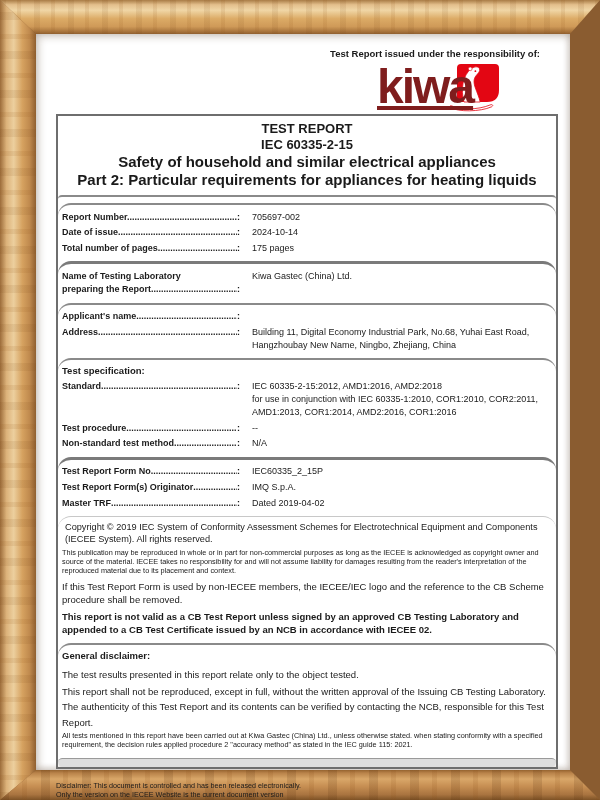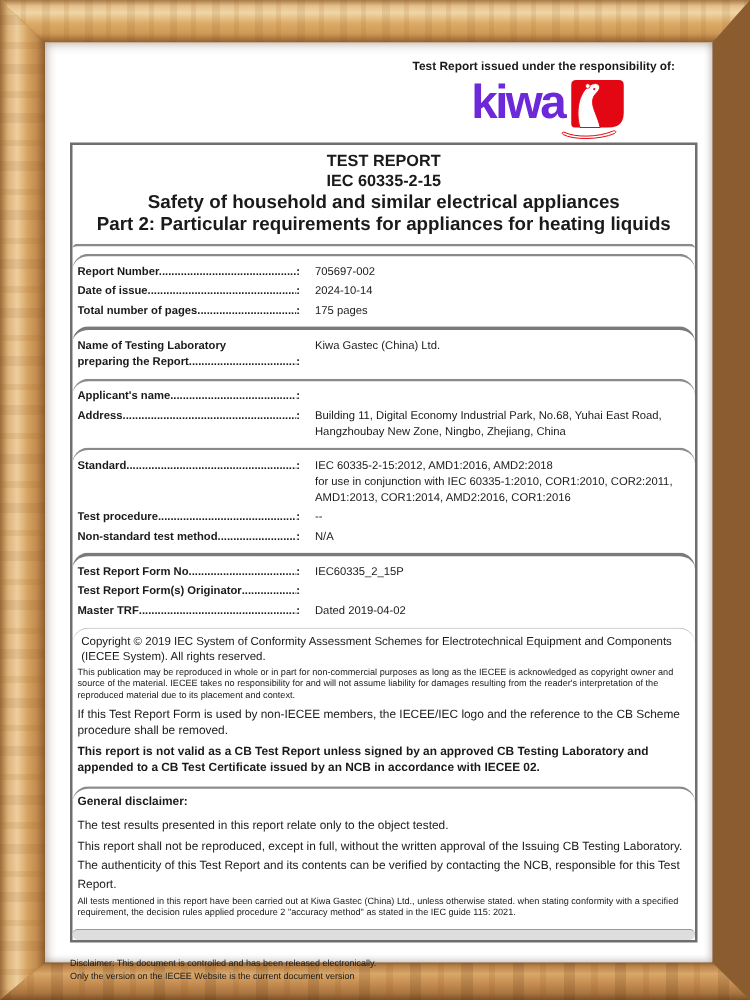--- a/index.html
+++ b/index.html
@@ -48,22 +48,23 @@
   }
   .content { position:absolute; top:0; left:0; right:0; padding:12px 12px 0 20px; }
 
   .resp-line { text-align:right; font-weight:bold; font-size:9.5px; padding-right:18px; margin-top:2px; }
 
   
   .logo-row { display:flex; justify-content:flex-end; padding-right:53px; margin-top:3px; margin-bottom:6px; }
   .logo { position:relative; width:128px; height:46px; }
   .logo-kiwa {
     position:absolute; left:0; top:1px;
-    font-weight:bold; font-size:38px; line-height:1; letter-spacing:-2px;
-    color:#6d28d9;
+    font-weight:bold; font-size:48px; line-height:1; letter-spacing:-2px;
+    color:#7f1d1d;
+    text-decoration:underline;
   }
   .logo-svg { position:absolute; right:0; top:0; }
 
   
   .doc-table { margin-top:2px; border:2px solid #6e6e6e; }
   .sec { border-top:2px solid #8a8a8a; padding:3px 6px 4px 4px;border-radius:13px; }
   .sec:first-child { border-top:none; }
   .sec-title { text-align:center; padding:5px 4px 6px 4px; }
   .t-sm { font-weight:bold; font-size:13px; line-height:1.22; }
   .t-lg { font-weight:bold; font-size:15px; line-height:1.22; }
@@ -176,25 +177,26 @@
               <span class="leader">..........................................................................</span>
               <span>:</span>
             </span>
         </div>
         <div class="frow">
           <span class="flabel">
               <span>Address </span>
               <span class="leader">..........................................................................</span>
               <span>:</span>
             </span>
-          <span class="fvalue">Building 11, Digital Economy Industrial Park, No.68, Yuhai East Road, Hangzhoubay New Zone, Ningbo, Zhejiang, China</span>
-        </div>
-      </div>
-
-      <div class="sec">
+          <span class="fvalue">Building 11, Digital Economy Industrial Park, No.68, Yuhai East Road, Hangzhoubay New Name, Ningbo, Zhejiang, China</span>
+        </div>
+      </div>
+
+      <div class="sec">
+        <div class="spec-head">Test specification:</div>
         <div class="frow">
           <span class="flabel">
               <span>Standard </span>
               <span class="leader">..........................................................................</span>
               <span>:</span>
             </span>
           <span class="fvalue pre">IEC 60335-2-15:2012, AMD1:2016, AMD2:2018
 for use in conjunction with IEC 60335-1:2010, COR1:2010, COR2:2011, AMD1:2013, COR1:2014, AMD2:2016, COR1:2016</span>
         </div>
         <div class="frow">
@@ -223,20 +225,21 @@
               <span>:</span>
             </span>
           <span class="fvalue">IEC60335_2_15P</span>
         </div>
         <div class="frow">
           <span class="flabel">
               <span>Test Report Form(s) Originator </span>
               <span class="leader">..........................................................................</span>
               <span>:</span>
             </span>
+          <span class="fvalue">IMQ S.p.A.</span>
         </div>
         <div class="frow">
           <span class="flabel">
               <span>Master TRF</span>
               <span class="leader">..........................................................................</span>
               <span>:</span>
             </span>
           <span class="fvalue">Dated 2019-04-02</span>
         </div>
       </div>

